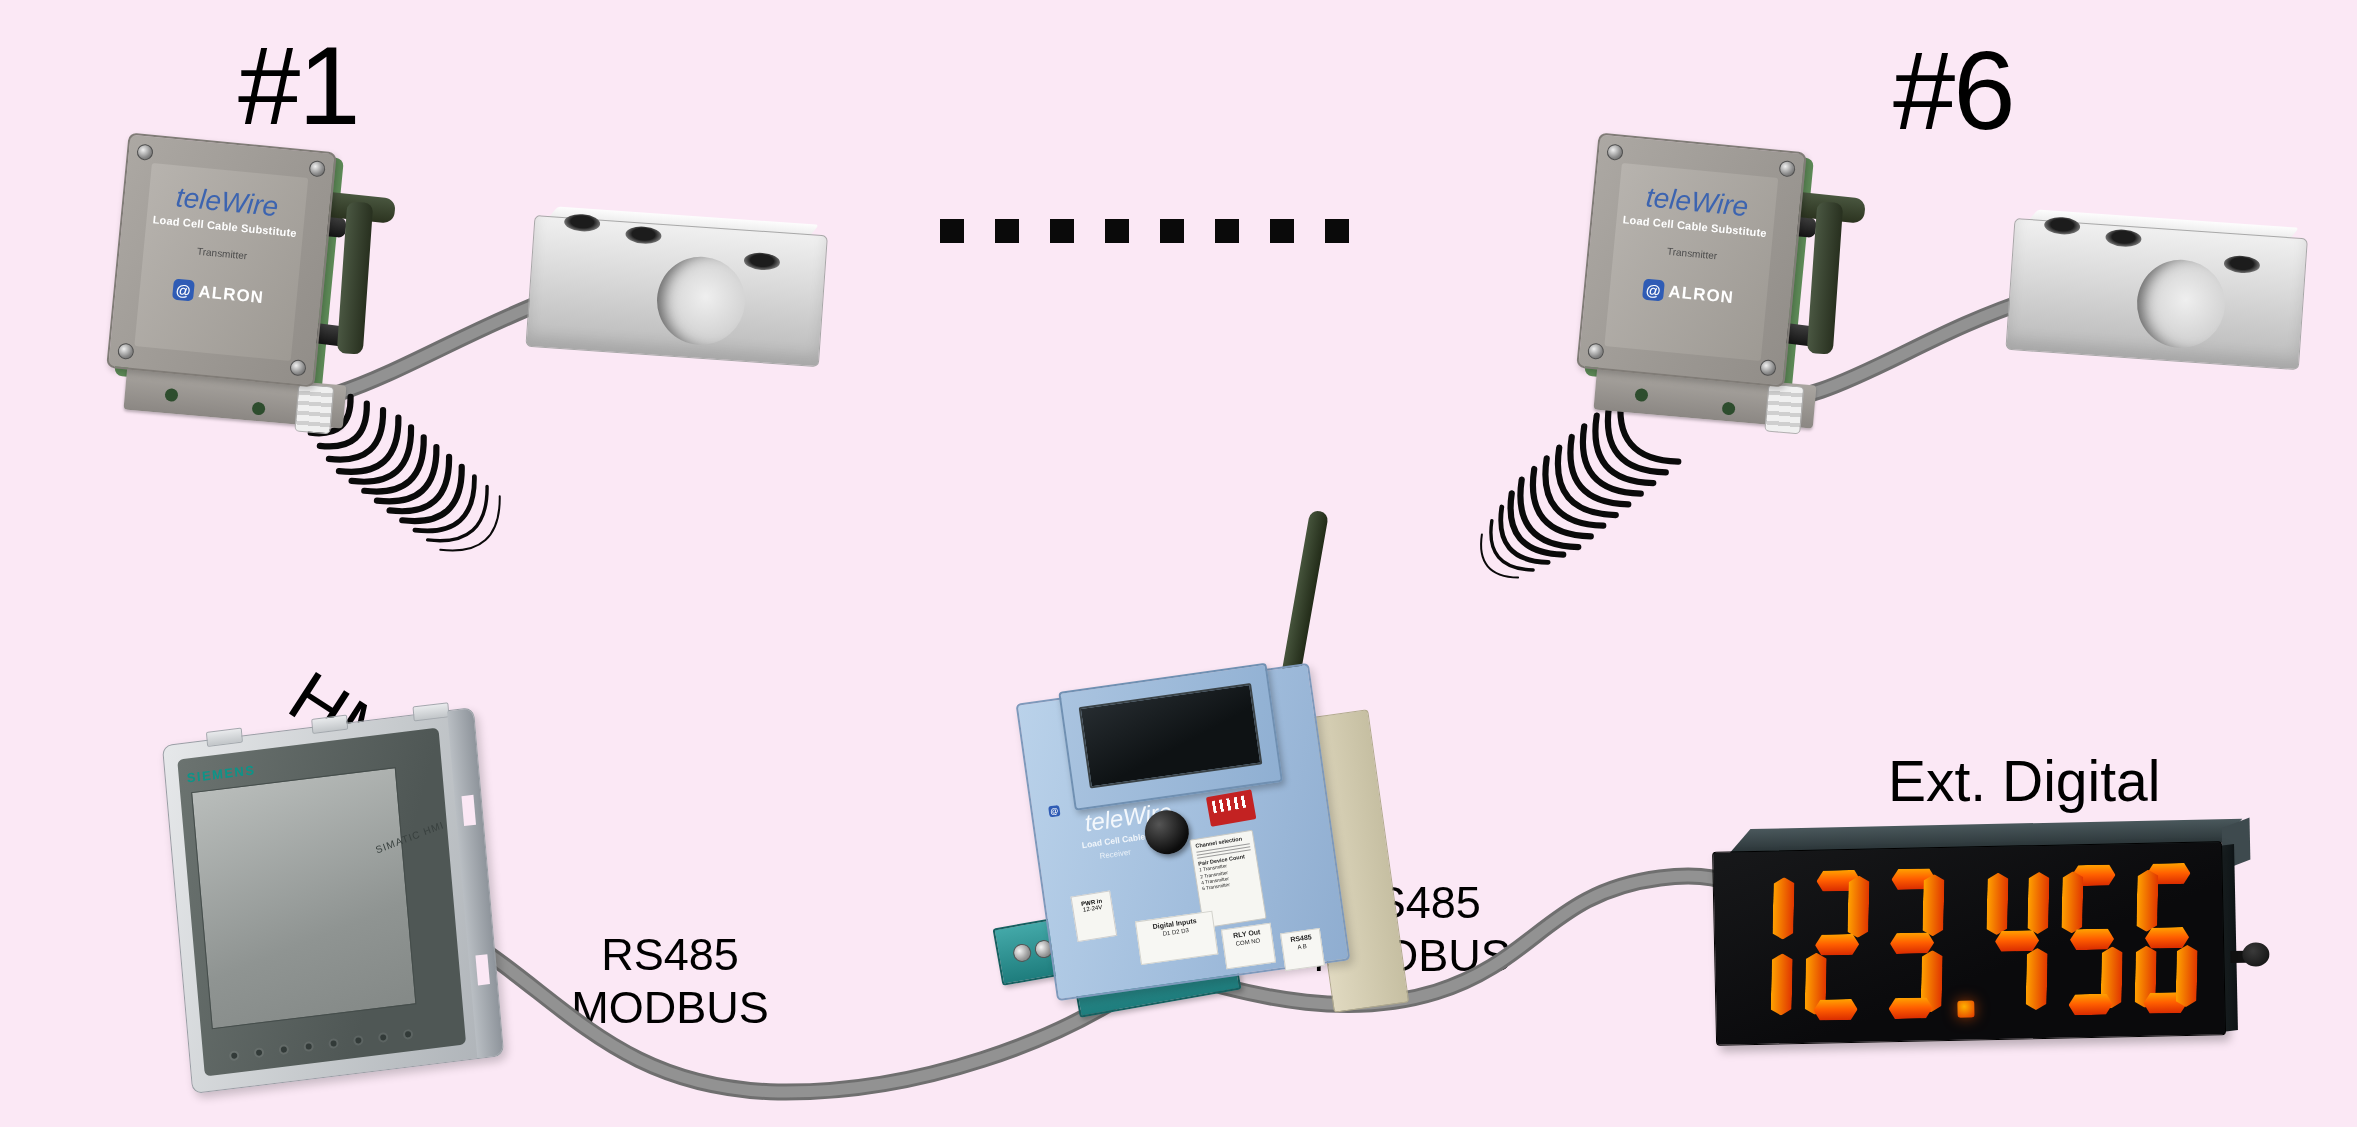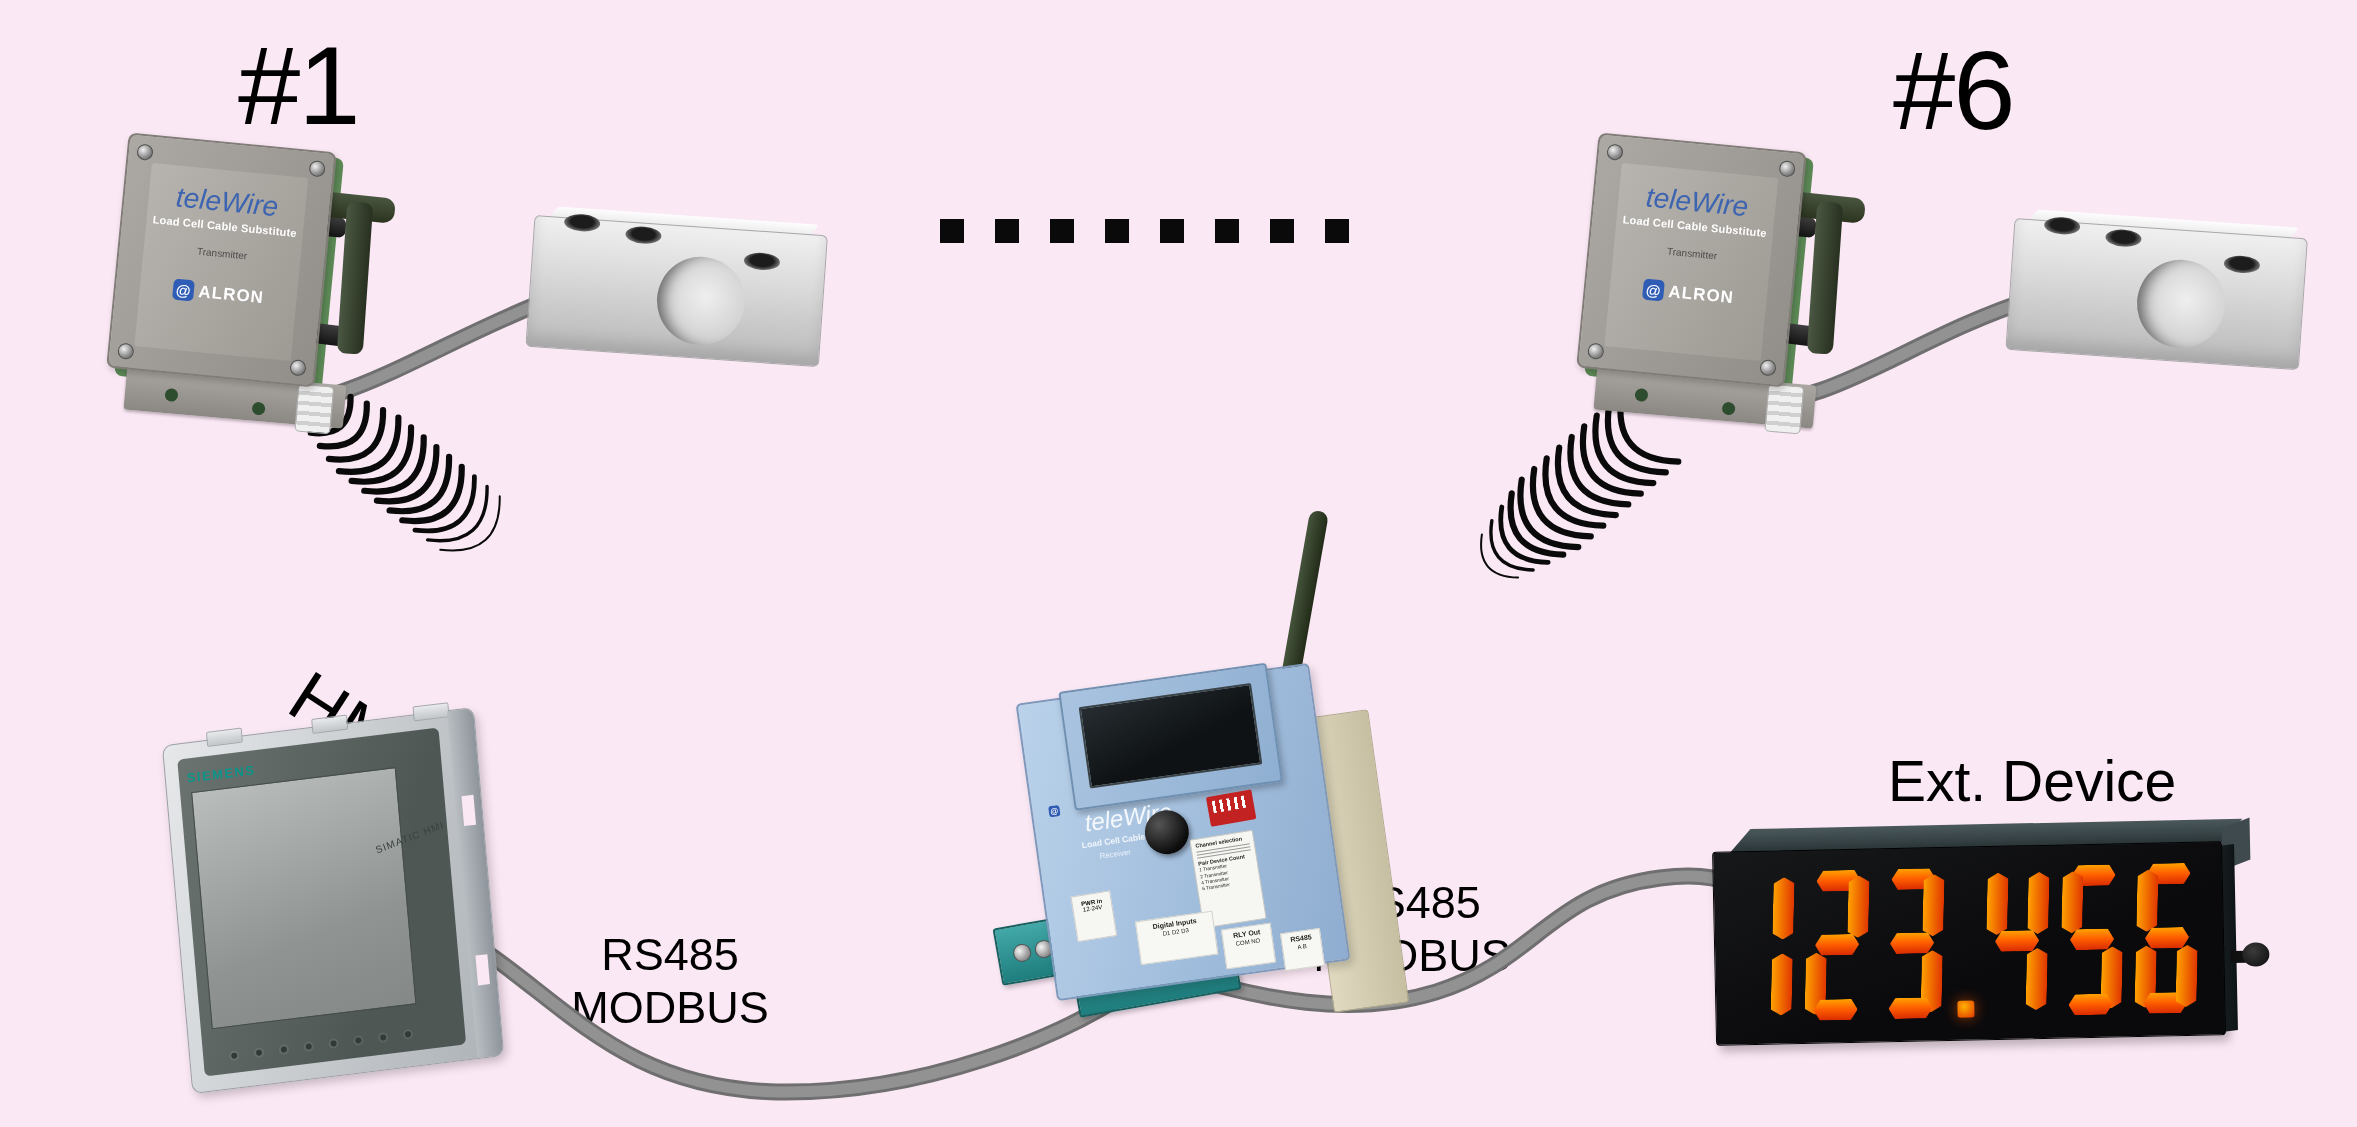--- a/index.html
+++ b/index.html
@@ -356,21 +356,21 @@
 
   <div class="bus" style="left:558px;top:928px;">
     <div>RS485</div>
     <div>MODBUS</div>
   </div>
   <div class="bus" style="left:1300px;top:876px;">
     <div>RS485</div>
     <div>MODBUS</div>
   </div>
 
-  <div class="ext-label" style="left:1888px;top:748px;">Ext. Device</div>
+  <div class="ext-label" style="left:1888px;top:748px;">Ext. Digital</div>
   <div class="display">
     <div class="disp-top"></div>
     <div class="disp-flange"></div>
     <div class="disp-right"></div>
     <div class="disp-stem"></div>
     <div class="disp-knob"></div>
     <div class="disp-front">
       <div class="digits" id="seg-display">
           <div class="digit">
             <div class="seg v" style="left: 41px; top: 6px;"></div>

